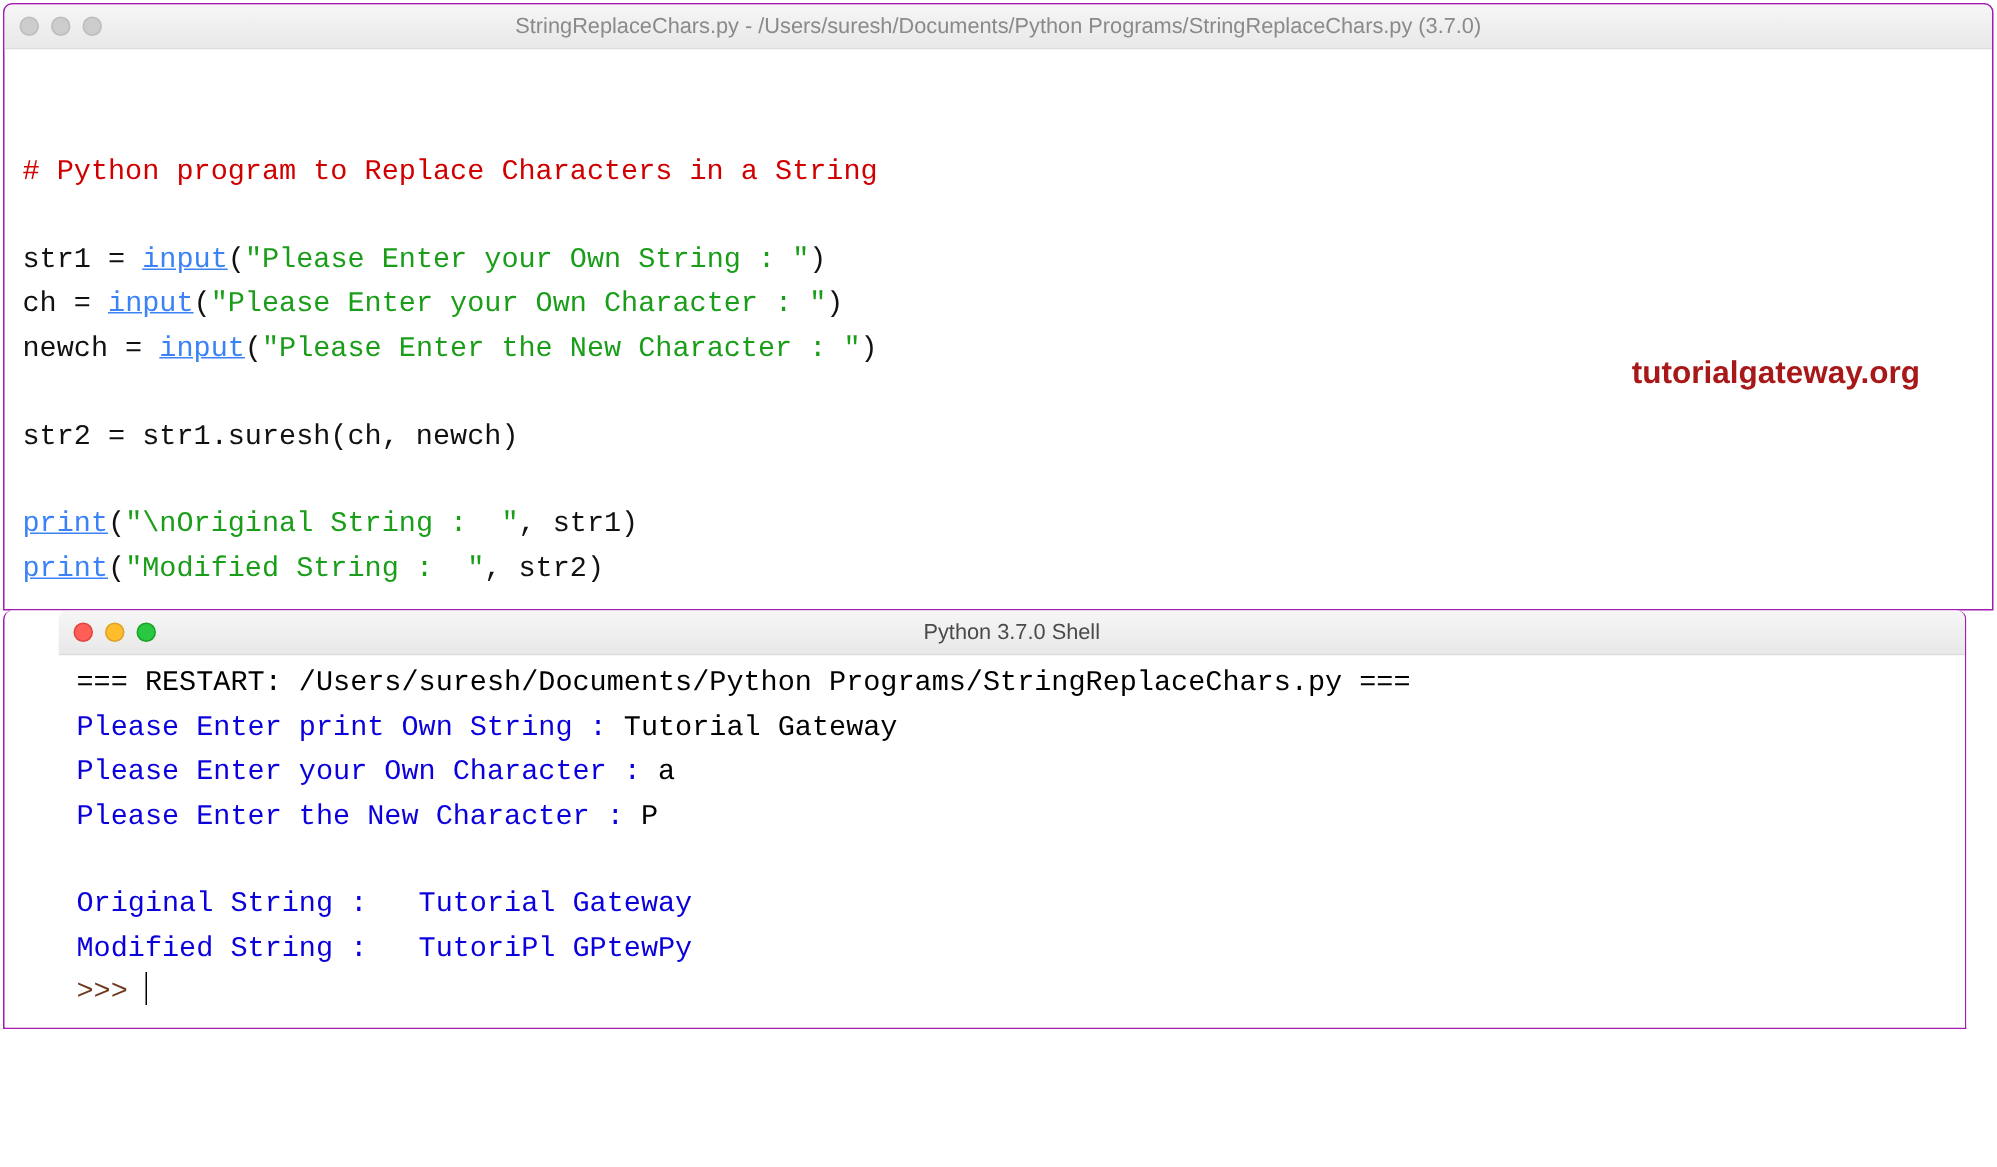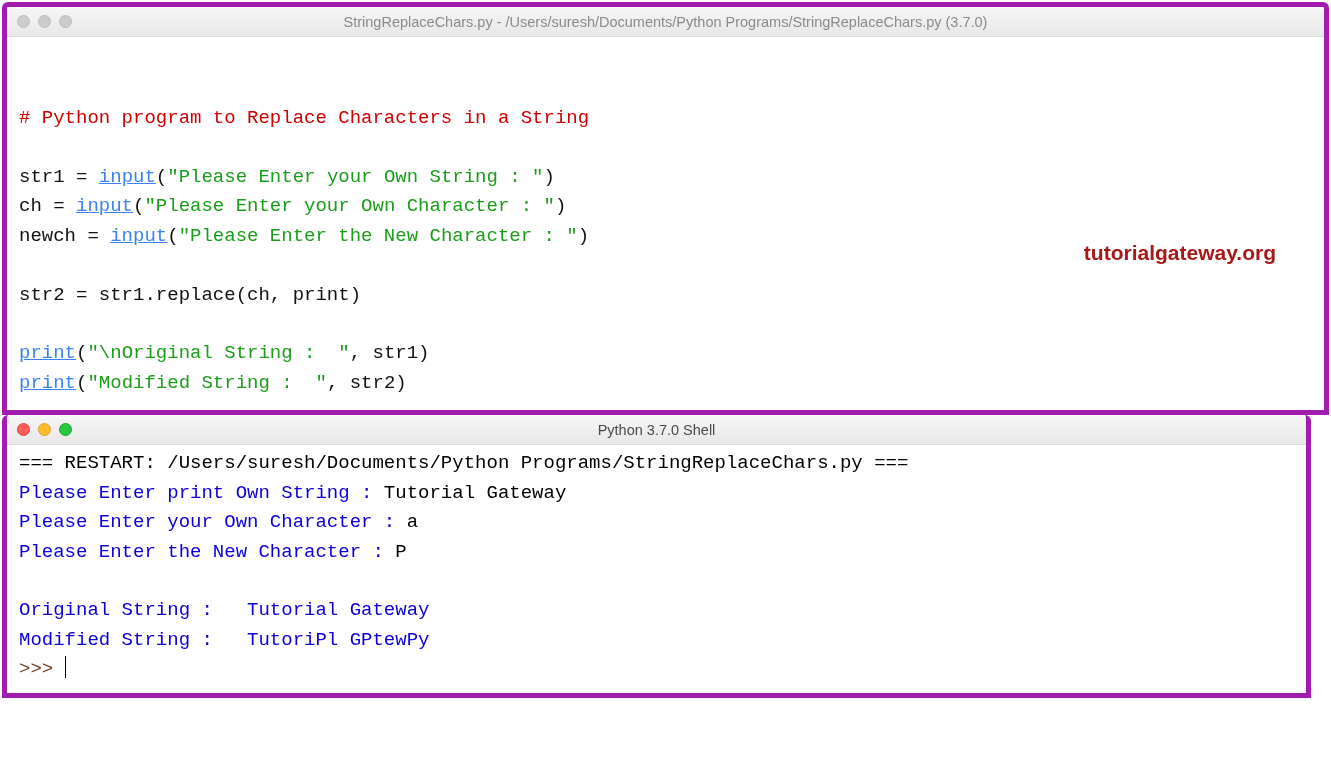--- a/index.html
+++ b/index.html
@@ -6,21 +6,21 @@
   body {
     font-family: Menlo, Monaco, "Courier New", monospace;
     font-size: 19px;
     background: #fff;
     width: 1331px;
     height: 778px;
     overflow: hidden;
     position: relative;
   }
   .window {
-    border: 5px solid #a21caf;
+    border: 1px solid #a21caf;
     border-radius: 6px 6px 0 0;
     background: #fff;
     position: relative;
   }
   .titlebar {
     height: 30px;
     background: linear-gradient(#f6f6f6, #e8e8e8);
     border-bottom: 1px solid #dcdcdc;
     display: flex;
     align-items: center;
@@ -74,21 +74,21 @@
   .c-default { color: #111; margin-top: 14px; }
   .shell {
     padding: 4px 12px 8px 12px;
     line-height: 1.55;
     white-space: pre;
   }
   .s-out  { color: #0b00db; }
   .s-def  { color: #000000; }
   .s-br   { color: #6f3a1f; }
   .win-editor { margin: 2px 2px 0 2px; }
-  .win-shell  { margin: 0 20px 2px 2px; border-top: none; border-radius: 6px 6px 0 0; }
+  .win-shell  { margin: 0 20px 2px 2px; border-top: none; border-radius: 6px 6px 0 0; padding-left: 36px; }
   .cursor {
     display: inline-block;
     width: 1.5px;
     height: 22px;
     background: #000;
     vertical-align: -4px;
   }
 </style>
 </head>
 <body>
@@ -103,21 +103,21 @@
     <div class="title">StringReplaceChars.py - /Users/suresh/Documents/Python Programs/StringReplaceChars.py (3.7.0)</div>
   </div>
   <div class="editor">
     <div class="watermark">tutorialgateway.org</div>
 <span class="c-comment"># Python program to Replace Characters in a String</span>
 
 <span class="c-default">str1 = </span><span class="c-kw">input</span><span class="c-default">(</span><span class="c-string">"Please Enter your Own String : "</span><span class="c-default">)</span>
 <span class="c-default">ch = </span><span class="c-kw">input</span><span class="c-default">(</span><span class="c-string">"Please Enter your Own Character : "</span><span class="c-default">)</span>
 <span class="c-default">newch = </span><span class="c-kw">input</span><span class="c-default">(</span><span class="c-string">"Please Enter the New Character : "</span><span class="c-default">)</span>
 
-<span class="c-default">str2 = str1.replace(ch, print)</span>
+<span class="c-default">str2 = str1.suresh(ch, newch)</span>
 
 <span class="c-kw">print</span><span class="c-default">(</span><span class="c-string">"\nOriginal String :  "</span><span class="c-default">, str1)</span>
 <span class="c-kw">print</span><span class="c-default">(</span><span class="c-string">"Modified String :  "</span><span class="c-default">, str2)</span></div>
 </div>
 
 <div class="window win-shell">
   <div class="titlebar">
     <div class="traffic">
       <div class="dot red"></div>
       <div class="dot yellow"></div>

